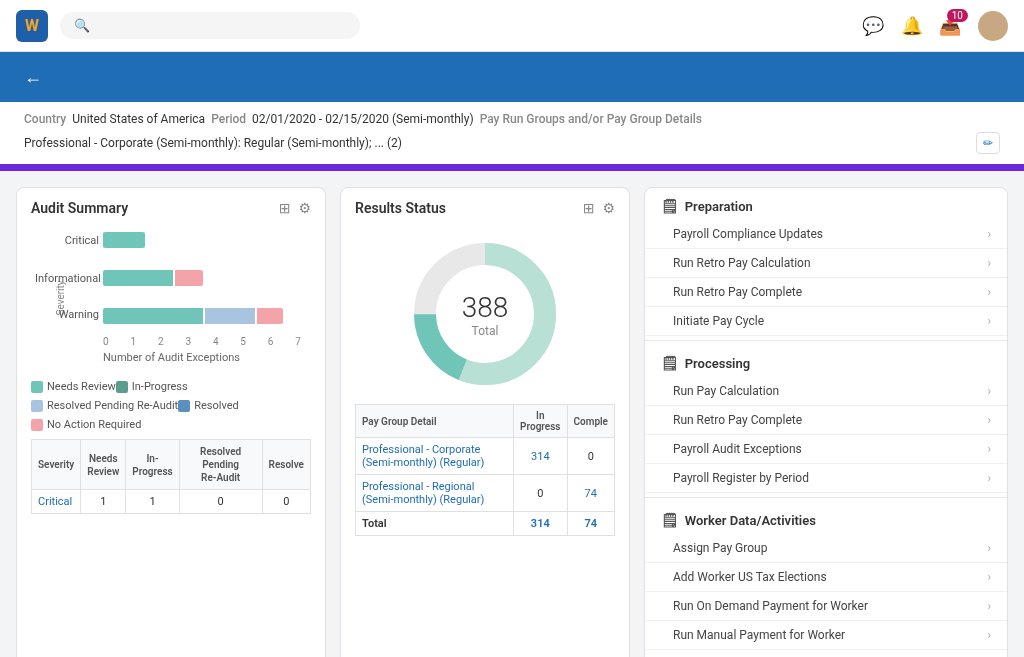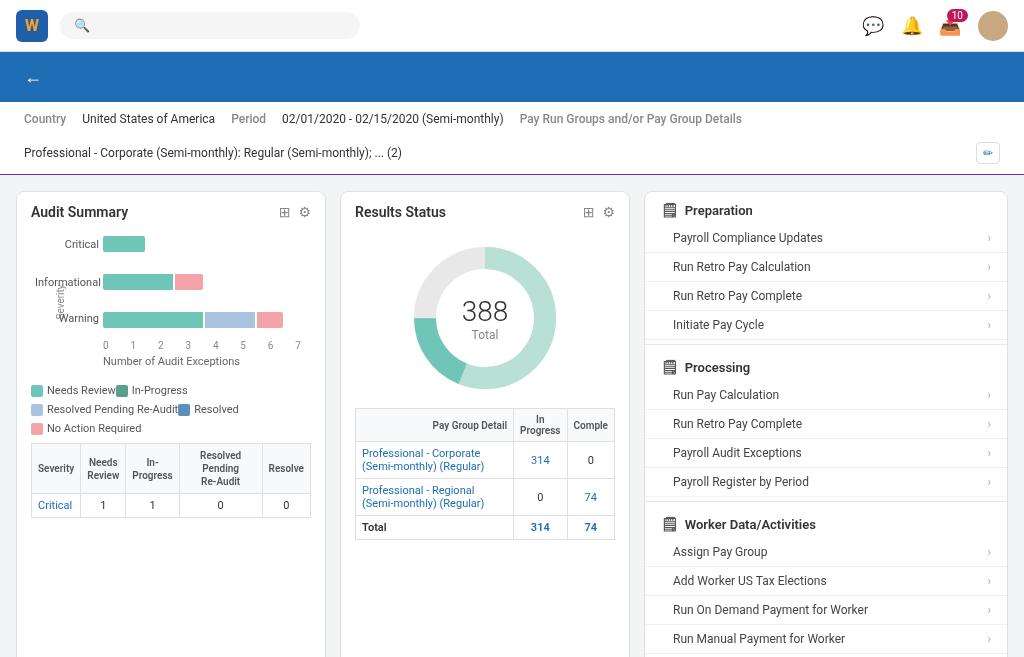--- a/index.html
+++ b/index.html
@@ -50,22 +50,22 @@
       padding: 14px 24px;
       display: flex; align-items: center; gap: 12px;
     }
     .page-title { font-size: 22px; font-weight: 600; }
     .back-arrow { font-size: 18px; cursor: pointer; }
 
     
     .breadcrumb-bar {
       background: #fff;
       padding: 10px 24px;
-      border-bottom: 1px solid #6d28d9;
-      display: flex; align-items: center; gap: 16px;
+      border-bottom: 7px solid #6d28d9;
+      display: flex; align-items: center; gap: 6px;
       font-size: 12px; color: #555;
       flex-wrap: wrap;
     }
     .breadcrumb-label { color: #888; font-weight: 500; }
     .breadcrumb-value { color: #333; }
     .breadcrumb-edit {
       margin-left: auto; color: #1e6db5; cursor: pointer;
       border: 1px solid #ddd; border-radius: 4px; padding: 3px 6px;
     }
 
@@ -315,21 +315,21 @@
           <div class="donut-label">Total</div>
         </div>
       </div>
     </div>
 
 
     <div class="results-table-wrapper">
       <table class="results-table">
         <thead>
           <tr>
-            <th style="text-align:right;">Pay Group Detail</th>
+            <th style="text-align:left;">Pay Group Detail</th>
             <th>In<br>Progress</th>
             <th>Comple</th>
           </tr>
         </thead>
         <tbody>
           <tr>
             <td><a class="link-cell">Professional - Corporate (Semi-monthly) (Regular)</a></td>
             <td style="text-align:center; color:#1e6db5;">314</td>
             <td style="text-align:center;">0</td>
           </tr>

